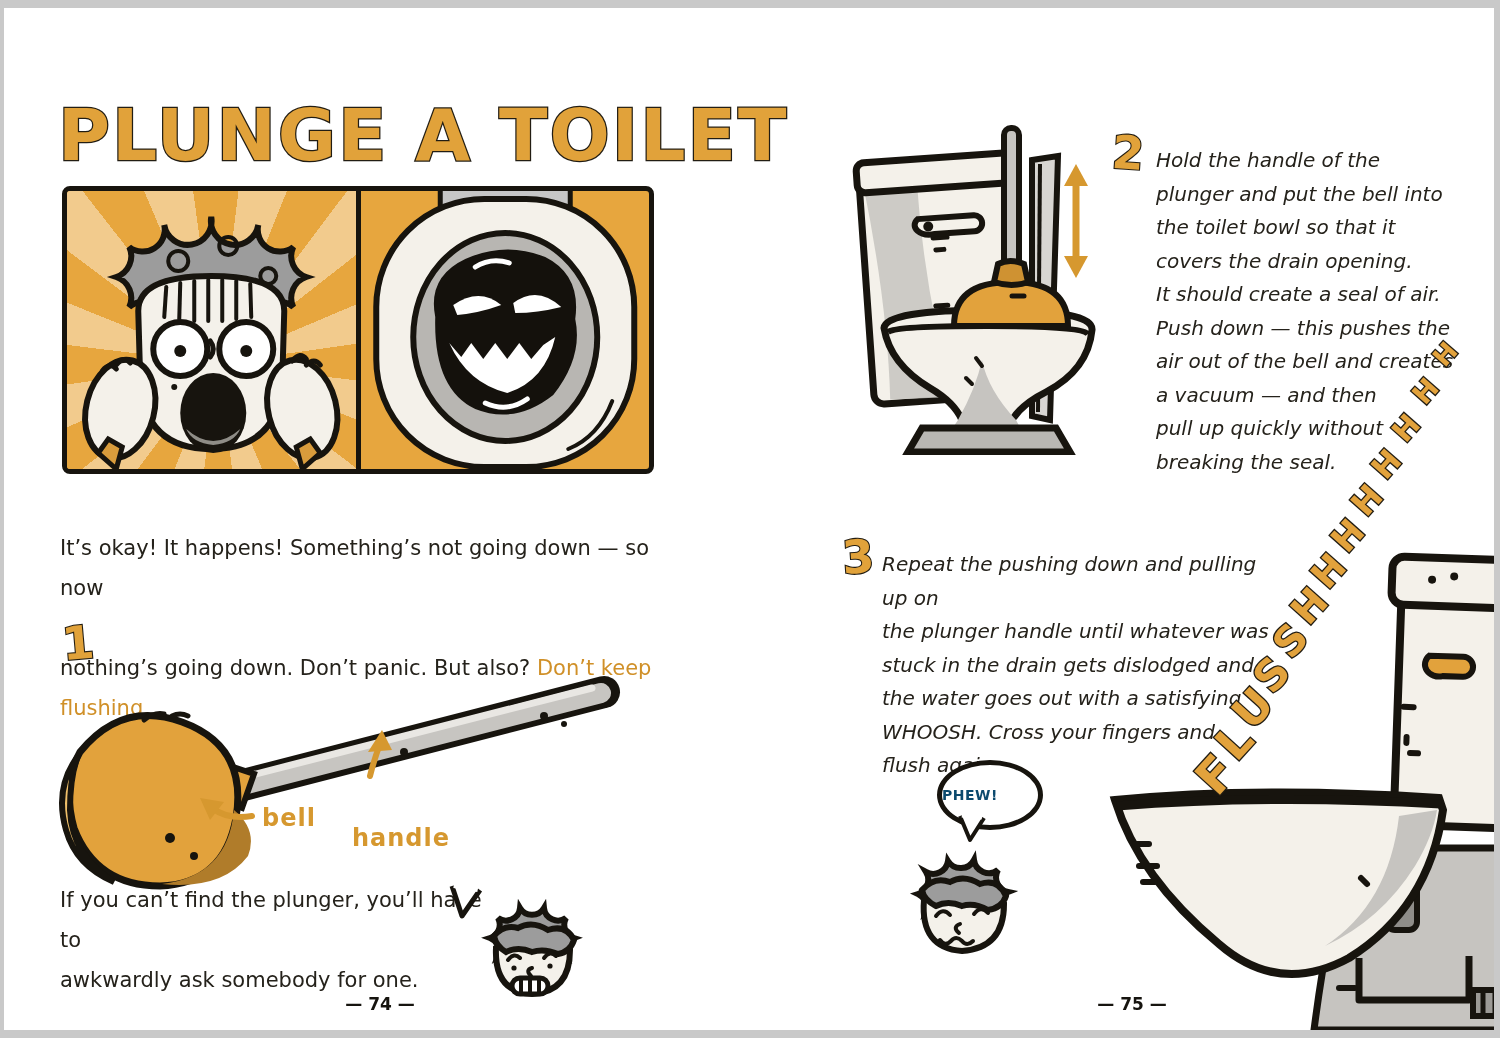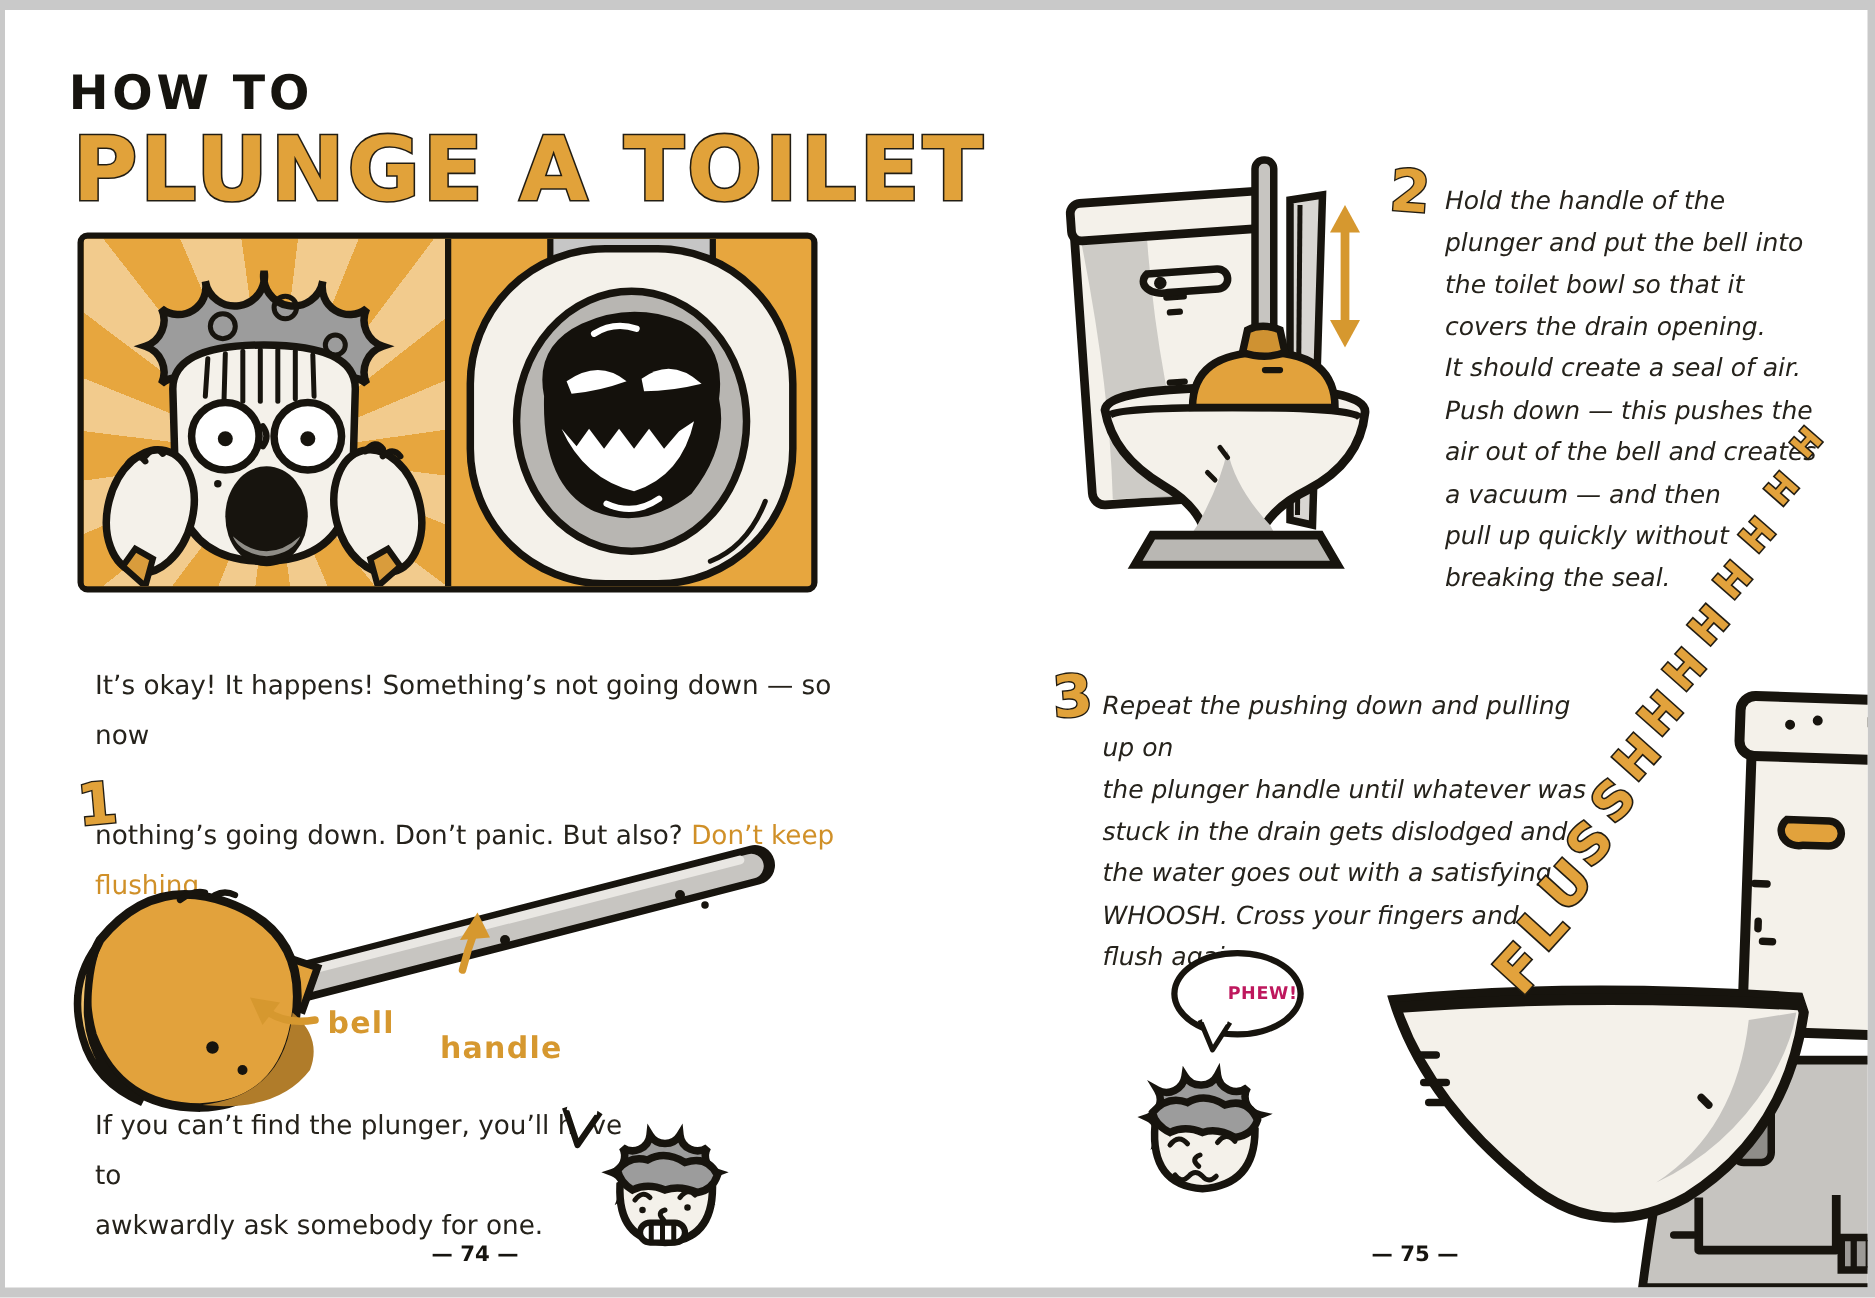--- a/index.html
+++ b/index.html
@@ -17,21 +17,21 @@
   
   .kicker{
     left:51px;top:44px;font-size:38px;font-weight:900;letter-spacing:3px;color:#16140f;
   }
   .title{
     left:54px;top:86px;font-size:71px;font-weight:900;letter-spacing:2px;
     color:#E1A23A;-webkit-text-stroke:2.5px #221d13;paint-order:stroke;
   }
 
   
-  .bodytext{font-size:21px;line-height:40px;white-space:pre-line;color:#25221b;margin-left:16px;}
+  .bodytext{font-size:21px;line-height:40px;white-space:pre-line;color:#25221b;}
   .steptext{font-size:20px;line-height:33.5px;white-space:pre-line;color:#25221b;font-style:italic;}
   .hl{color:#D09028;}
   .stepnum{
     font-size:46px;font-weight:900;color:#E1A23A;
     -webkit-text-stroke:2.2px #221d13;paint-order:stroke;
   }
   .pagenum{font-size:17px;font-weight:800;width:160px;text-align:center;color:#16140f;}
 
   
   .comic{
@@ -41,41 +41,40 @@
   .comic .panel{flex:1;position:relative;overflow:hidden;}
   .comic .panel.left{
     border-right:5px solid #17140e;
     background:repeating-conic-gradient(from -8deg at 52% 62%, #E7A63E 0deg 15deg, #F2CB8D 15deg 30deg);
   }
   .comic .panel svg{position:absolute;inset:0;width:100%;height:100%;}
 
   
   .bubble{
     background:#fff;border:5px solid #17140e;border-radius:50%;
-    display:flex;align-items:center;justify-content:flex-end;text-align:center;
-    font-weight:800;letter-spacing:.5px;color:#be185d;
+    display:flex;align-items:center;justify-content:flex-start;text-align:center;
+    font-weight:800;letter-spacing:.5px;color:#0c4a6e;
   }
   .bubble.big{left:428px;top:782px;width:178px;height:104px;font-size:15px;line-height:20px;}
   .bubble.small{left:933px;top:752px;width:96px;height:60px;font-size:14px;}
 
   .label-hand{font-size:24px;font-weight:700;color:#D6982F;letter-spacing:1px;}
 
   .sfx-letter{
     fill:#E2A23C;stroke:#221d13;stroke-width:2.6px;paint-order:stroke;
     font-weight:900;font-family:"DejaVu Sans","Liberation Sans",sans-serif;
     text-anchor:middle;
   }
   svg{display:block;}
 </style>
 </head>
 <body>
 
 <div class="page">
 
-  <div class="abs kicker">HOW TO</div>
   <div class="abs title">PLUNGE A TOILET</div>
 
   <div class="abs comic">
     <div class="panel left">
       <svg viewBox="0 0 286 278">
 
         <path d="M238,86 A22 22 0 0 1 225,56 A22 22 0 0 1 190,34 A22 22 0 0 1 143,26 A22 22 0 0 1 96,34 A22 22 0 0 1 61,56 A22 22 0 0 1 48,86 A22 22 0 0 1 61,116 A22 22 0 0 1 96,140 A22 22 0 0 1 143,150 A22 22 0 0 1 190,140 A22 22 0 0 1 225,116 A22 22 0 0 1 238,86 Z" fill="#9c9c9c" stroke="#17140e" stroke-width="6"></path>
         <circle cx="110" cy="70" r="10" fill="none" stroke="#17140e" stroke-width="4"></circle>
         <circle cx="160" cy="55" r="9" fill="none" stroke="#17140e" stroke-width="4"></circle>
         <circle cx="200" cy="85" r="8" fill="none" stroke="#17140e" stroke-width="4"></circle>

